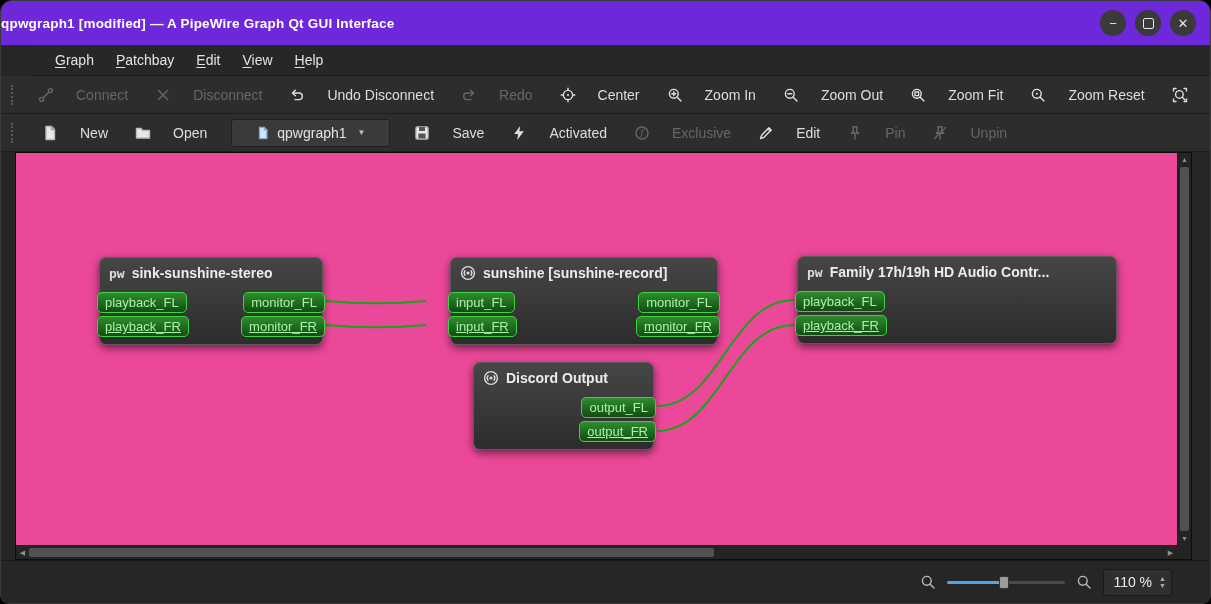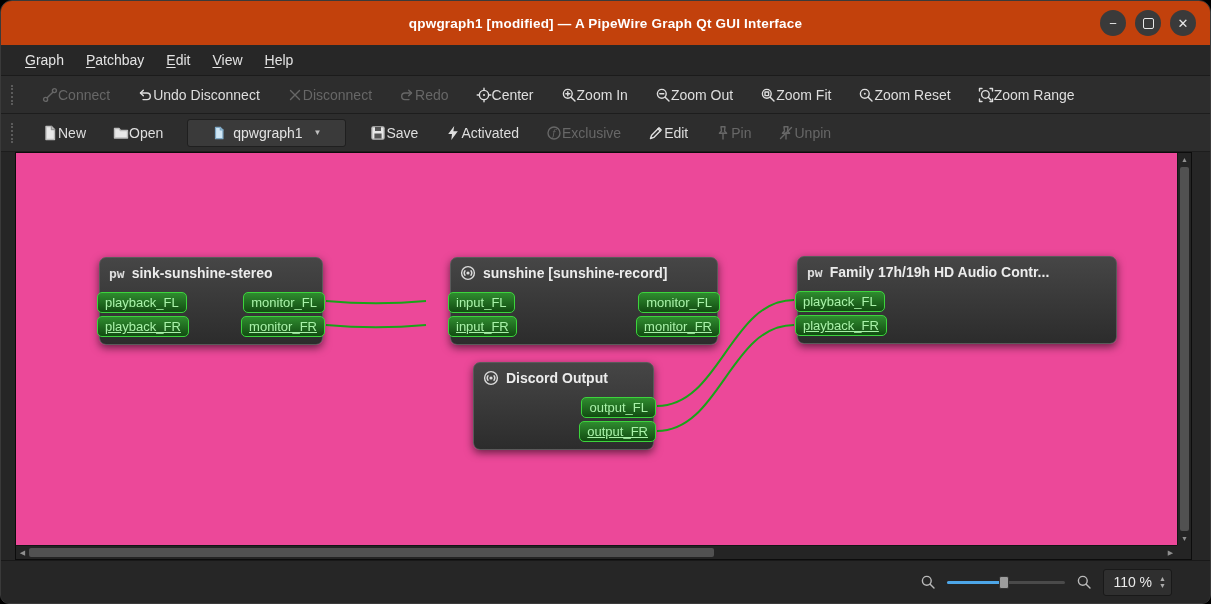--- a/index.html
+++ b/index.html
@@ -10,45 +10,45 @@
     overflow:hidden;
   }
   .window{
     width:1211px;height:604px;box-sizing:border-box;
     border-radius:12px 12px 9px 9px;overflow:hidden;
     background:#262626;display:flex;flex-direction:column;
     border:1px solid #3a3a3a;
   }
   
   .titlebar{
-    height:44px;flex:0 0 auto;background:#c2410c;
-    display:flex;align-items:center;justify-content:center;position:relative;
+    height:44px;flex:0 0 auto;background:#6d28d9;
+    display:flex;align-items:center;justify-content:flex-start;position:relative;
   }
   .titlebar-title{color:#ffffff;font-weight:bold;font-size:13.5px;letter-spacing:.2px;}
   .window-controls{position:absolute;right:14px;top:0;height:100%;display:flex;align-items:center;gap:9px;}
   .wbtn{
     width:26px;height:26px;border-radius:50%;background:#3a3a3a;color:#e8e8e8;
     display:flex;align-items:center;justify-content:center;font-size:13px;line-height:1;
   }
   .maxbox{width:9px;height:9px;border:1.5px solid #e8e8e8;border-radius:2px;display:block;}
   
   .menubar{
     height:30px;flex:0 0 auto;background:#272727;border-bottom:1px solid #1b1b1b;
-    display:flex;align-items:stretch;padding-left:13px;font-size:14px;color:#e3e3e3;
+    display:flex;align-items:stretch;padding-left:13px;font-size:14px;color:#e3e3e3;margin-left:30px;
   }
   .menu-item{display:flex;align-items:center;padding:0 11px;cursor:default;}
   .mn{text-decoration:underline;text-underline-offset:2px;}
   
   .toolbar{
     height:37px;flex:0 0 auto;background:#2d2d2d;border-bottom:1px solid #1d1d1d;
     display:flex;align-items:center;padding:0 4px;gap:5px;
   }
   .tb-handle{width:4px;height:20px;border-left:2px dotted #5b5b5b;margin:0 9px 0 6px;}
   .tbtn{
-    display:flex;align-items:center;gap:0;height:29px;padding:0 11px;
+    display:flex;align-items:center;gap:22px;height:29px;padding:0 11px;
     color:#dedede;font-size:14px;border-radius:3px;white-space:nowrap;
   }
   .tbtn.disabled{color:#676767;}
   .icon{stroke:currentColor;fill:none;stroke-width:1.4;stroke-linecap:round;stroke-linejoin:round;display:block;}
   .combo{
     display:flex;align-items:center;gap:7px;height:26px;margin:0 8px;
     background:#3a3a3a;border:1px solid #1f1f1f;border-radius:3px;
     padding:0 24px;color:#e3e3e3;font-size:14px;
   }
   .combo-arrow{font-size:8px;color:#c0c0c0;margin-left:4px;}
@@ -160,33 +160,33 @@
 
     <div class="tbtn disabled">
       <svg class="icon" width="16" height="16" viewBox="0 0 16 16">
         <circle cx="3.6" cy="12.4" r="2"></circle>
           <circle cx="12.4" cy="3.6" r="2"></circle>
           <path d="M5.2 10.8 L10.8 5.2"></path>
       </svg>
       <span>Connect</span>
     </div>
 
+    <div class="tbtn disabled">
+      <svg class="icon" width="16" height="16" viewBox="0 0 16 16">
+        <path d="M3.5 3.5 L12.5 12.5 M12.5 3.5 L3.5 12.5"></path>
+      </svg>
+      <span>Disconnect</span>
+    </div>
+
     <div class="tbtn">
       <svg class="icon" width="16" height="16" viewBox="0 0 16 16">
         <path d="M3.5 6 h6.5 a3.3 3.3 0 0 1 0 6.6 h-4"></path>
           <path d="M6.3 3.2 L3.5 6 L6.3 8.8"></path>
       </svg>
       <span>Undo Disconnect</span>
-    </div>
-
-    <div class="tbtn disabled">
-      <svg class="icon" width="16" height="16" viewBox="0 0 16 16">
-        <path d="M3.5 3.5 L12.5 12.5 M12.5 3.5 L3.5 12.5"></path>
-      </svg>
-      <span>Disconnect</span>
     </div>
 
     <div class="tbtn disabled">
       <svg class="icon" width="16" height="16" viewBox="0 0 16 16">
         <path d="M12.5 6 h-6.5 a3.3 3.3 0 0 0 0 6.6 h4"></path>
           <path d="M9.7 3.2 L12.5 6 L9.7 8.8"></path>
       </svg>
       <span>Redo</span>
     </div>
 

